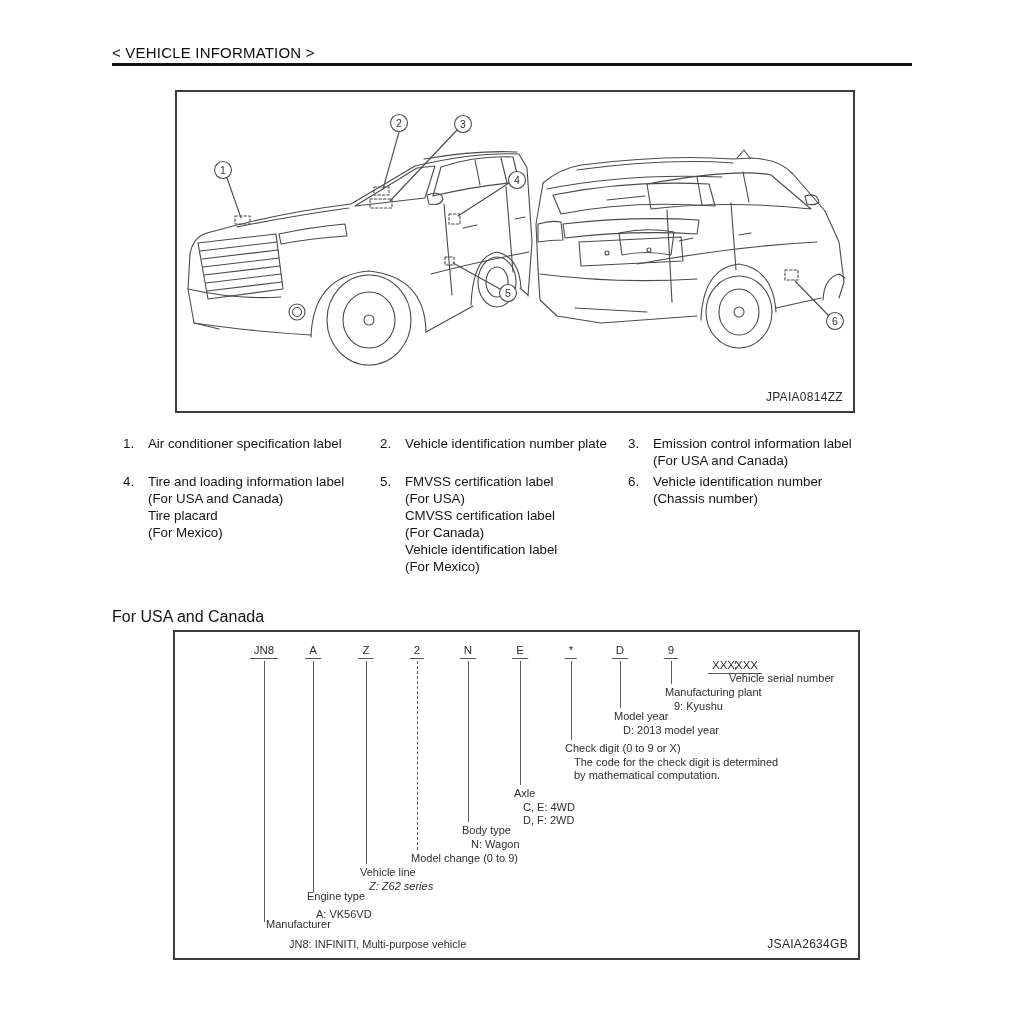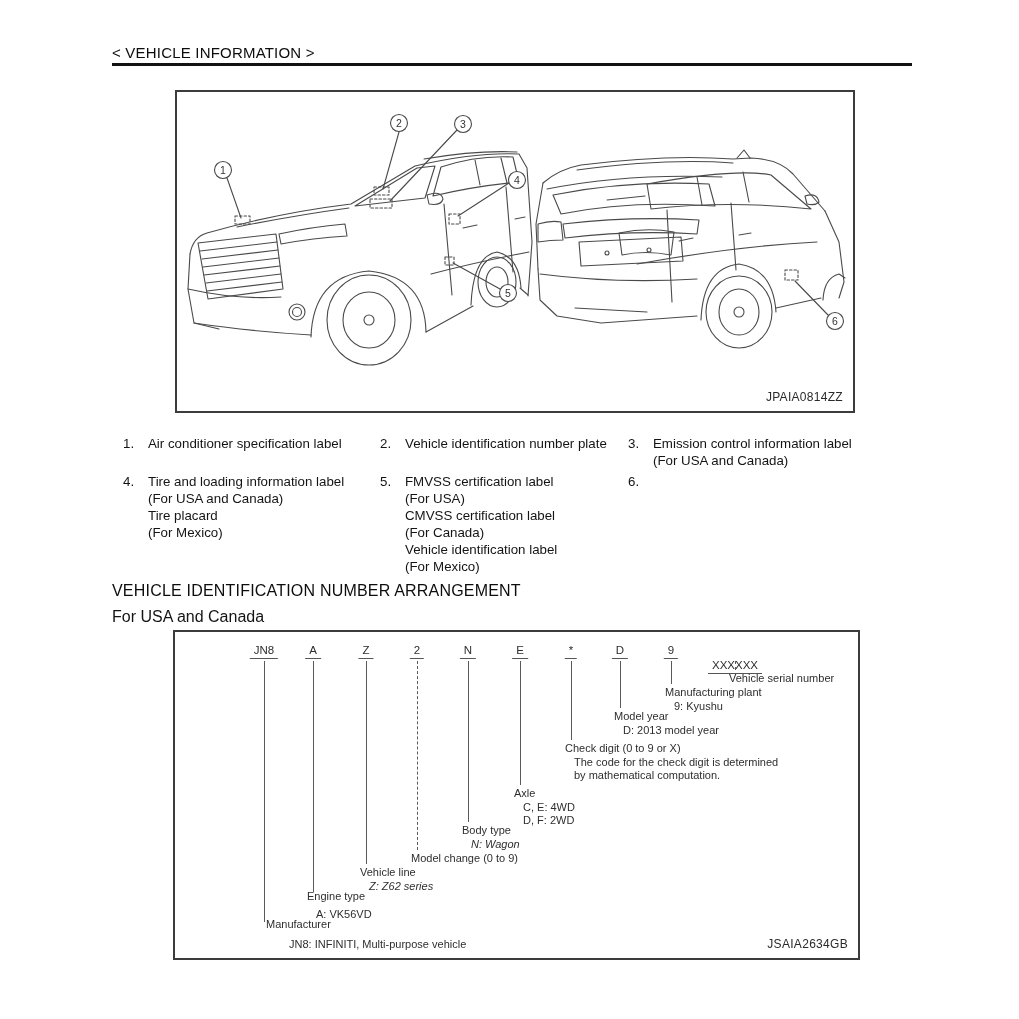--- a/index.html
+++ b/index.html
@@ -208,24 +208,27 @@
           <div>FMVSS certification label</div>
           <div>(For USA)</div>
           <div>CMVSS certification label</div>
           <div>(For Canada)</div>
           <div>Vehicle identification label</div>
           <div>(For Mexico)</div>
         </div>
       </div>
       <div class="legend-item" style="left: 628px; top: 473px;">
         <span class="num">6.</span>
+        <div>
+          <div>Vehicle identification number</div>
+          <div>(Chassis number)</div>
+        </div>
       </div>
     </div>
 
-  <div class="section-h2">VEHICLE IDENTIFICATION NUMBER ARRANGEMENT</div>
   <div class="region-label">For USA and Canada</div>
 
   <div class="figbox figbox--vin" id="vin-box">
     <div class="figcode">JSAIA2634GB</div>
   <div class="vin-char" style="left: 89px; top: 12px;">JN8</div>
       <div class="vin-line" style="left: 89px; top: 29px; height: 261px;"></div>
       <div class="vin-label-line" style="left: 83px; top: 286px; padding-left: 8px;">Manufacturer</div>
       <div class="vin-label-line" style="left: 92px; top: 305.5px; margin-left: 22px;">JN8: INFINITI, Multi-purpose vehicle</div>
       <div class="vin-char" style="left: 138px; top: 12px;">A</div>
       <div class="vin-line" style="left: 138px; top: 29px; height: 231px;"></div>
@@ -234,21 +237,21 @@
       <div class="vin-char" style="left: 191px; top: 12px;">Z</div>
       <div class="vin-line" style="left: 191px; top: 29px; height: 203px;"></div>
       <div class="vin-label-line" style="left: 185px; top: 234px;">Vehicle line</div>
       <div class="vin-label-line" style="left: 194px; top: 247.5px; font-style: italic;">Z: Z62 series</div>
       <div class="vin-char" style="left: 242px; top: 12px;">2</div>
       <div class="vin-line dashed" style="left: 242px; top: 29px; height: 189px;"></div>
       <div class="vin-label-line" style="left: 236px; top: 220px;">Model change (0 to 9)</div>
       <div class="vin-char" style="left: 293px; top: 12px;">N</div>
       <div class="vin-line" style="left: 293px; top: 29px; height: 161px;"></div>
       <div class="vin-label-line" style="left: 287px; top: 192px;">Body type</div>
-      <div class="vin-label-line" style="left: 296px; top: 205.5px; font-style: italic;">N: Wagon</div>
+      <div class="vin-label-line" style="left: 296px; top: 205.5px;">N: Wagon</div>
       <div class="vin-char" style="left: 345px; top: 12px;">E</div>
       <div class="vin-line" style="left: 345px; top: 29px; height: 124px;"></div>
       <div class="vin-label-line" style="left: 339px; top: 155px;">Axle</div>
       <div class="vin-label-line" style="left: 348px; top: 168.5px;">C, E: 4WD</div>
       <div class="vin-label-line" style="left: 348px; top: 182px;">D, F: 2WD</div>
       <div class="vin-char" style="left: 396px; top: 12px;">*</div>
       <div class="vin-line" style="left: 396px; top: 29px; height: 79px;"></div>
       <div class="vin-label-line" style="left: 390px; top: 110px;">Check digit (0 to 9 or X)</div>
       <div class="vin-label-line" style="left: 399px; top: 123.5px;">The code for the check digit is determined</div>
       <div class="vin-label-line" style="left: 399px; top: 137px;">by mathematical computation.</div>

